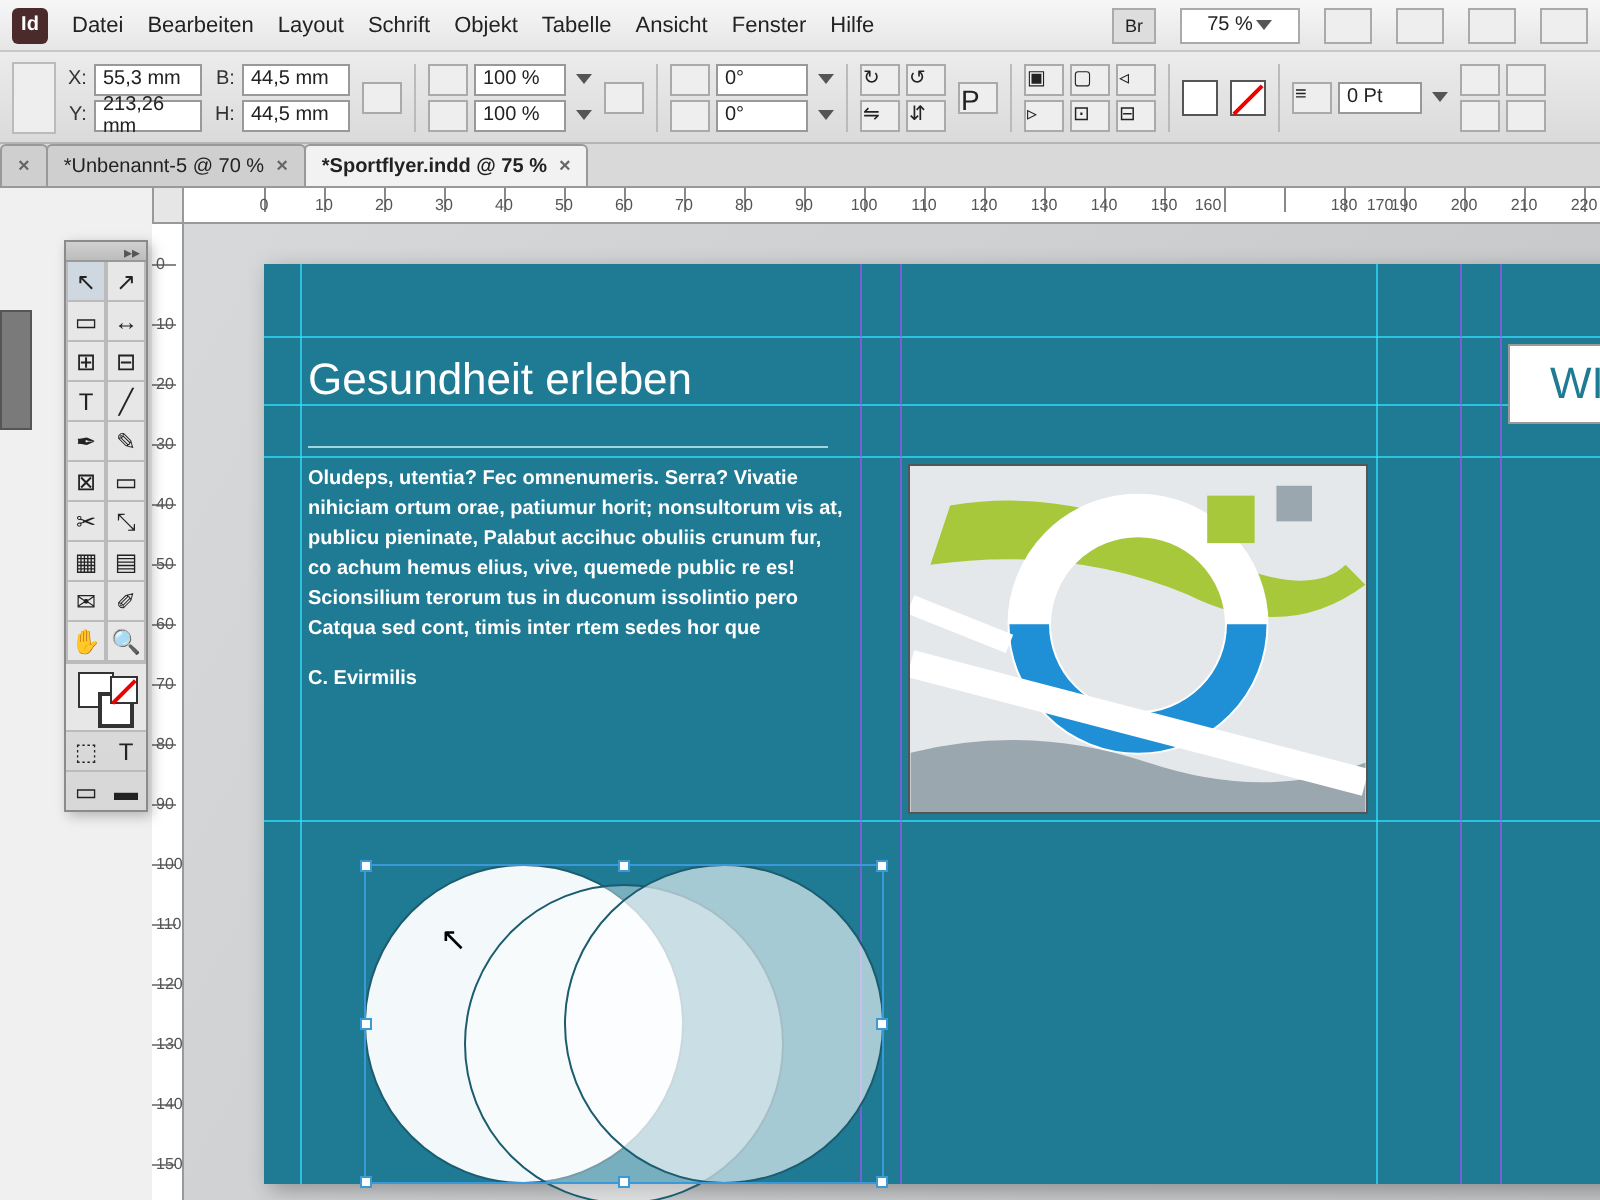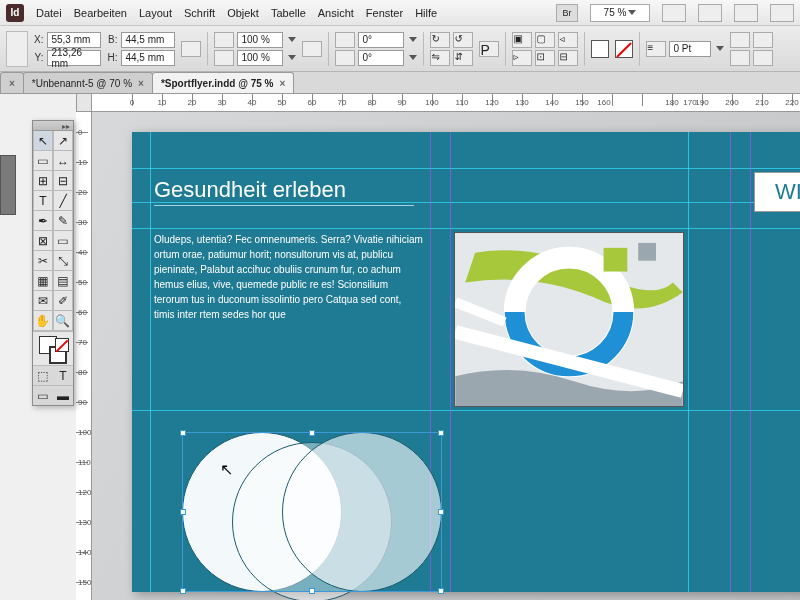--- a/index.html
+++ b/index.html
@@ -46,25 +46,25 @@
   .vruler .lbl { position:absolute; left:2px; transform:translateY(-50%);}
 
   
   .workspace { position:absolute; left:92px; right:0; top:112px; bottom:0; background:#e0e0e0; overflow:hidden;}
   .pasteboard { position:absolute; left:0; top:0; right:-120px; bottom:-60px; background:linear-gradient(120deg,#d6d8da,#c0c2c4);}
   .page { position:absolute; left:40px; top:20px; width:760px; height:460px; background:#1f7a93; box-shadow:3px 3px 10px rgba(0,0,0,0.3);}
   .guide-v { position:absolute; top:0; bottom:0; width:1px; background:#32e0ff; opacity:0.7;}
   .guide-h { position:absolute; left:0; right:0; height:1px; background:#32e0ff; opacity:0.7;}
   .col-guide { position:absolute; top:0; bottom:0; width:1px; background:#b24fff; opacity:0.6;}
 
-  .head1 { position:absolute; left:22px; top:45px; color:#fff; font-size:22px; font-weight:300; font-family: "Segoe UI Light","Segoe UI",sans-serif; border-bottom:1px solid #9fd6e2; padding-bottom:2px; width:260px;}
+  .head1 { position:absolute; left:22px; top:45px; color:#fff; font-size:22px; font-weight:300; font-family: "Segoe UI Light","Segoe UI",sans-serif; border-bottom:1px solid #9fd6e2; padding-bottom:20px; width:260px;}
   .head2 { position:absolute; left:322px; top:45px; color:#fff; font-size:22px; font-weight:300; font-family:"Segoe UI Light","Segoe UI",sans-serif;}
   .head3 { position:absolute; left:622px; top:40px; background:#fff; color:#1f7a93; font-size:22px; font-weight:300; padding:6px 20px; border:1px solid #999; }
 
-  .bodytxt { position:absolute; left:22px; top:100px; width:270px; color:#fff; font-size:10px; line-height:1.5; }
+  .bodytxt { position:absolute; left:22px; top:100px; width:270px; color:#fff; font-size:10px; line-height:1.5;font-weight:bold; }
   .bodytxt p { margin-bottom:10px; }
 
   .mapframe { position:absolute; left:322px; top:100px; width:230px; height:175px; background:#e5e8ea; border:1px solid #555; overflow:hidden;}
   .mapframe svg { width:100%; height:100%; }
 
   .circle { position:absolute; border-radius:50%; border:1px solid #1b5c6f; background:rgba(255,255,255,0.6);}
   .c1 { left:50px; top:300px; width:160px; height:160px; background:rgba(255,255,255,0.95);}
   .c2 { left:150px; top:300px; width:160px; height:160px; }
   .c3 { left:100px; top:310px; width:160px; height:160px; background:rgba(255,255,255,0.4);}
   .sel-box { position:absolute; border:1px solid #3a9ad9;}
@@ -316,20 +316,21 @@
       <div class="col-guide" style="left:318px"></div>
       <div class="guide-v" style="left:556px"></div>
       <div class="col-guide" style="left:598px"></div>
       <div class="col-guide" style="left:618px"></div>
 
       <div class="head1">Gesundheit erleben</div>
       <div class="head3">WIR</div>
 
       <div class="bodytxt">
         <p>Oludeps, utentia? Fec omnenumeris. Serra? Vivatie nihiciam ortum orae, patiumur horit; nonsultorum vis at, publicu pieninate, Palabut accihuc obuliis crunum fur, co achum hemus elius, vive, quemede public re es! Scionsilium terorum tus in duconum issolintio pero Catqua sed cont, timis inter rtem sedes hor que</p>
+        <p>C. Evirmilis</p>
       </div>
 
       <div class="mapframe">
         <svg viewBox="0 0 230 175">
           <rect width="230" height="175" fill="#e4e8eb"></rect>
           <path d="M20 20 Q80 10 140 40 Q200 70 220 50 L230 60 Q190 90 140 65 Q80 40 10 50 Z" fill="#a8c83c"></path>
           <path d="M60 80 a55 55 0 1 0 110 0 a55 55 0 1 0 -110 0" fill="none" stroke="#fff" stroke-width="22"></path>
           <path d="M60 80 a55 55 0 1 0 110 0" fill="none" stroke="#1f8fd6" stroke-width="20"></path>
           <path d="M0 145 Q60 130 120 150 Q180 170 230 150 L230 175 L0 175 Z" fill="#9aa7ae"></path>
           <path d="M0 100 L230 160" stroke="#fff" stroke-width="14"></path>

